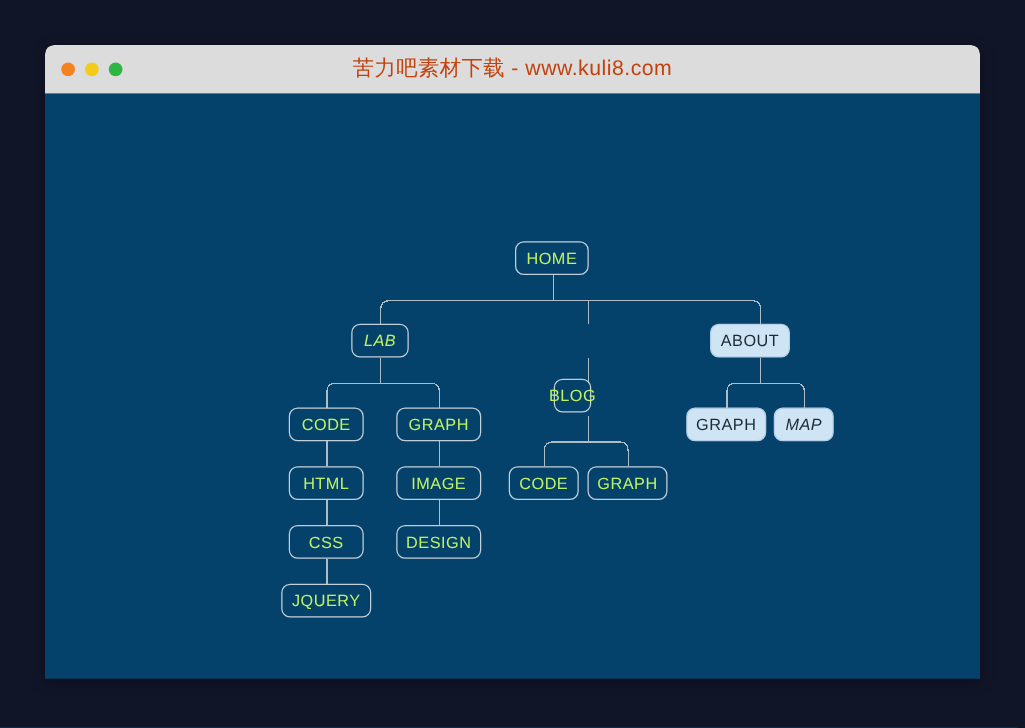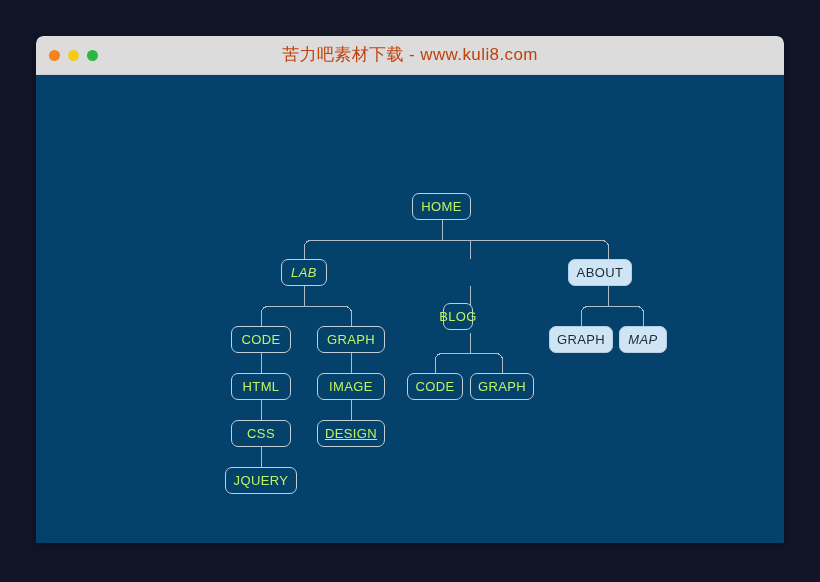--- a/index.html
+++ b/index.html
@@ -183,21 +183,21 @@
         </div>
         <div class="node" style="left: 371px; top: 298px; width: 56px;">
           <span>CODE</span>
         </div>
         <div class="node" style="left: 434px; top: 298px; width: 64px;">
           <span>GRAPH</span>
         </div>
         <div class="node" style="left: 195px; top: 345px; width: 60px;">
           <span>CSS</span>
         </div>
-        <div class="node" style="left: 281px; top: 345px; width: 68px; text-decoration: underline;">
+        <div class="node" style="left: 281px; top: 345px; width: 68px;">
           <span>DESIGN</span>
         </div>
         <div class="node" style="left: 189px; top: 392px; width: 72px;">
           <span>JQUERY</span>
         </div>
       </div>
   </div>
 
 </div>
 

